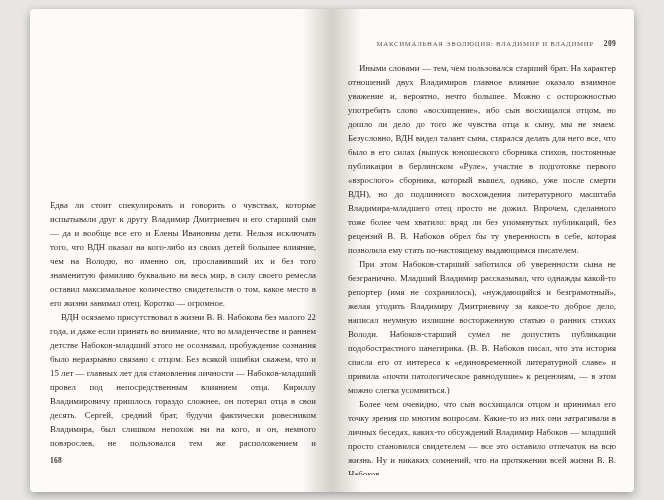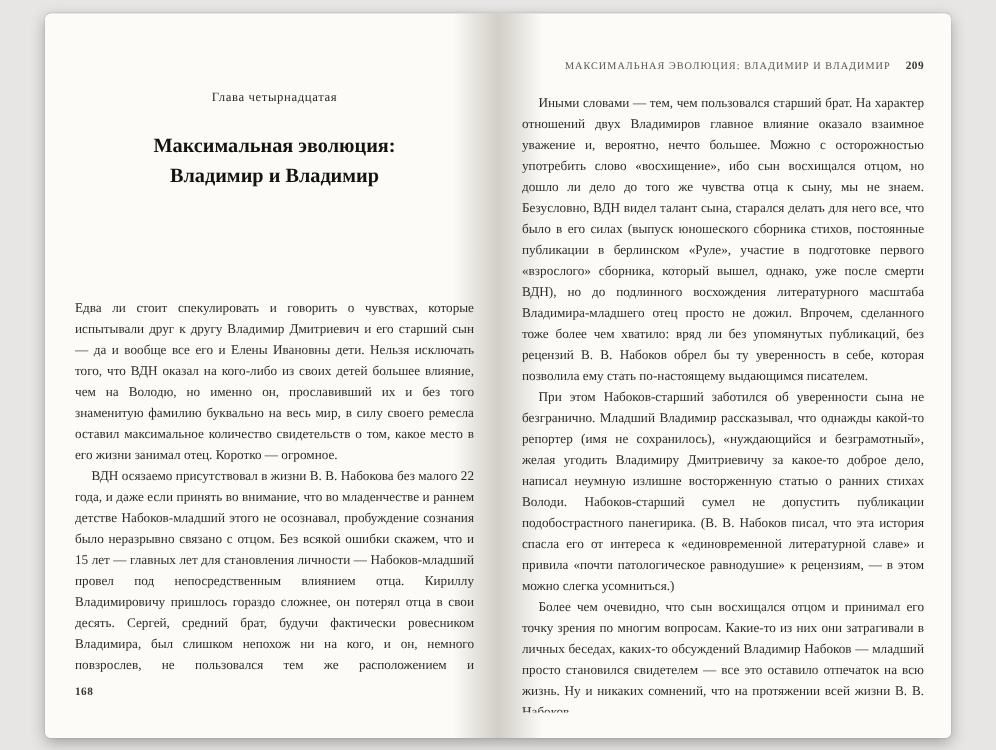--- a/index.html
+++ b/index.html
@@ -124,27 +124,20 @@
     height: 414px;
   }
 </style>
 </head>
 <body>
 
 <div class="stage">
   <div class="spread">
 
     <div class="page left">
-      <div class="col heading-block">
-        <div class="chapter-label">Глава четырнадцатая</div>
-        <div class="chapter-title">
-          <div>Максимальная эволюция:</div>
-          <div>Владимир и Владимир</div>
-        </div>
-      </div>
 
       <div class="col body-text left-body">
         <p>Едва ли стоит спекулировать и говорить о чувствах, которые испытывали друг к другу Владимир Дмитриевич и его старший сын — да и вообще все его и Елены Ивановны дети. Нельзя исключать того, что ВДН оказал на кого-либо из своих детей большее влияние, чем на Володю, но именно он, прославивший их и без того знаменитую фамилию буквально на весь мир, в силу своего ремесла оставил максимальное количество свидетельств о том, какое место в его жизни занимал отец. Коротко — огромное.</p>
         <p class="indent">ВДН осязаемо присутствовал в жизни В. В. Набокова без малого 22 года, и даже если принять во внимание, что во младенчестве и раннем детстве Набоков-младший этого не осознавал, пробуждение сознания было неразрывно связано с отцом. Без всякой ошибки скажем, что и 15 лет — главных лет для становления личности — Набоков-младший провел под непосредственным влиянием отца. Кириллу Владимировичу пришлось гораздо сложнее, он потерял отца в свои десять. Сергей, средний брат, будучи фактически ровесником Владимира, был слишком непохож ни на кого, и он, немного повзрослев, не пользовался тем же расположением и покровительством отца.</p>
       </div>
 
       <div class="col folio left-folio">168</div>
     </div>
 
     <div class="page right">

